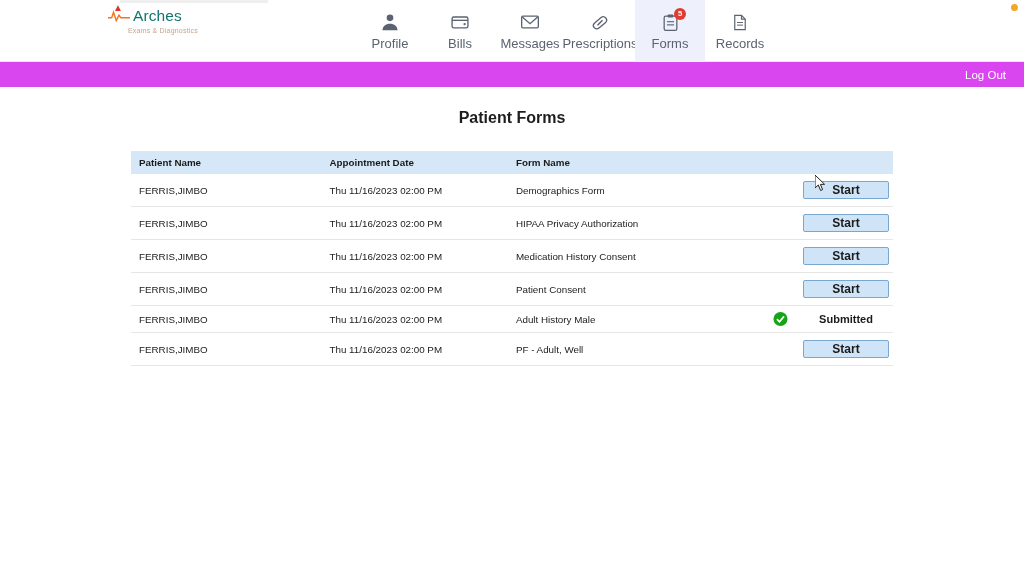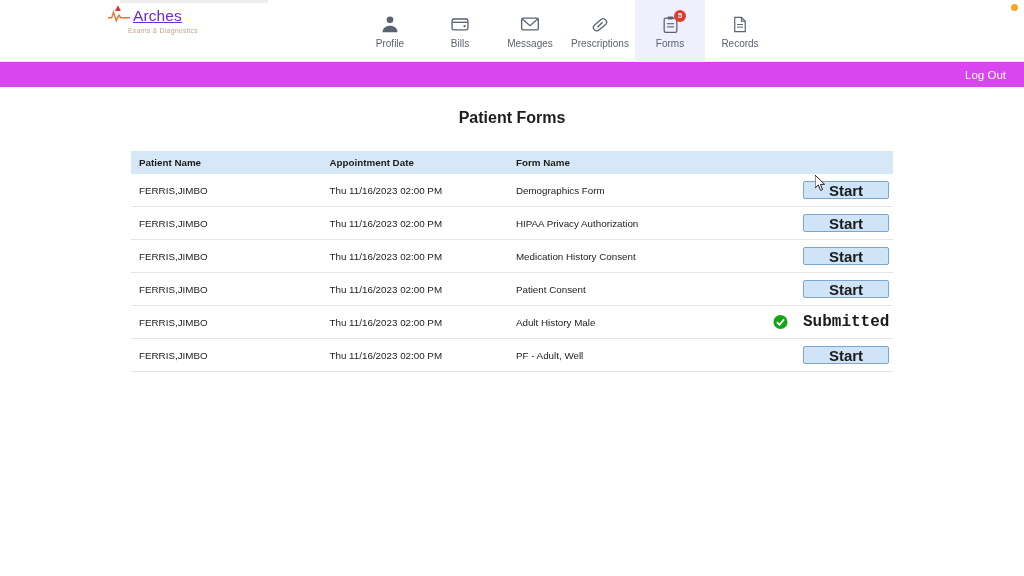--- a/index.html
+++ b/index.html
@@ -37,23 +37,22 @@
     align-items: center;
     gap: 3px;
     height: 19px;
   }
   .logo-wave {
     width: 22px; height: 14px;
     color: #ef7622;
   }
   .logo-arches {
     font-size: 15.5px;
-    color: #6d28d9;
+    color: #0f766e;
     letter-spacing: .1px;
-    text-decoration: underline;
   }
   .logo-medical {
     font-size: 15.5px;
     color: #ef7622;
     padding-left: 20px;
     line-height: 16px;
   }
   .logo-center {
     font-size: 15.5px;
     color: #5f6a7d;
@@ -110,21 +109,21 @@
   .nav-item.active {
     background: #eef0fb;
   }
   .nav-ico {
     width: 24px; height: 22px;
     display: flex; align-items: center; justify-content: center;
     color: #5b6270;
     position: relative;
   }
   .nav-label {
-    font-size: 10px;
+    font-size: 13px;
     color: #5b6270;
     white-space: nowrap;
   }
   .badge {
     position: absolute;
     right: -4px; top: -3px;
     width: 12px; height: 12px;
     border-radius: 50%;
     background: #e03c31;
     color: #fff;
@@ -200,34 +199,33 @@
     position: relative;
   }
   .start-btn {
     display: inline-block;
     width: 86px;
     height: 18px;
     line-height: 17px;
     background: #cfe4f7;
     border: 1px solid #7aa7cf;
     border-radius: 2px;
-    font-size: 15px;
+    font-size: 12px;
     font-weight: bold;
     color: #1b1b1b;
     text-align: center;
     cursor: pointer;
   }
   .submitted {
-    font-size: 16px;
+    font-size: 11px;
     font-weight: bold;
     color: #1b1b1b;
     display: inline-block;
     width: 86px;
     text-align: center;
-    font-family: Liberation Mono, monospace;
   }
   .check {
     position: absolute;
     left: -22px;
     top: 50%;
     transform: translateY(-50%);
     width: 15px; height: 15px;
   }
   .cursor {
     position: absolute;

